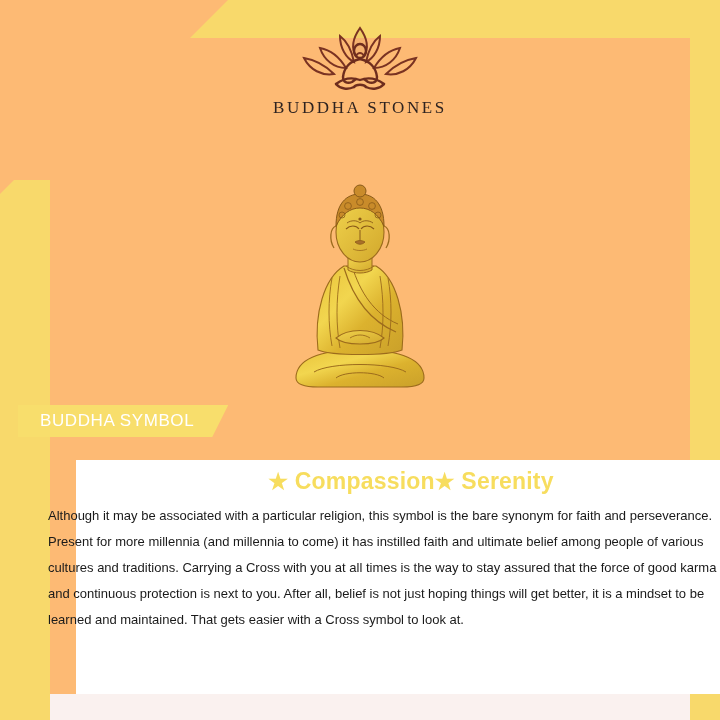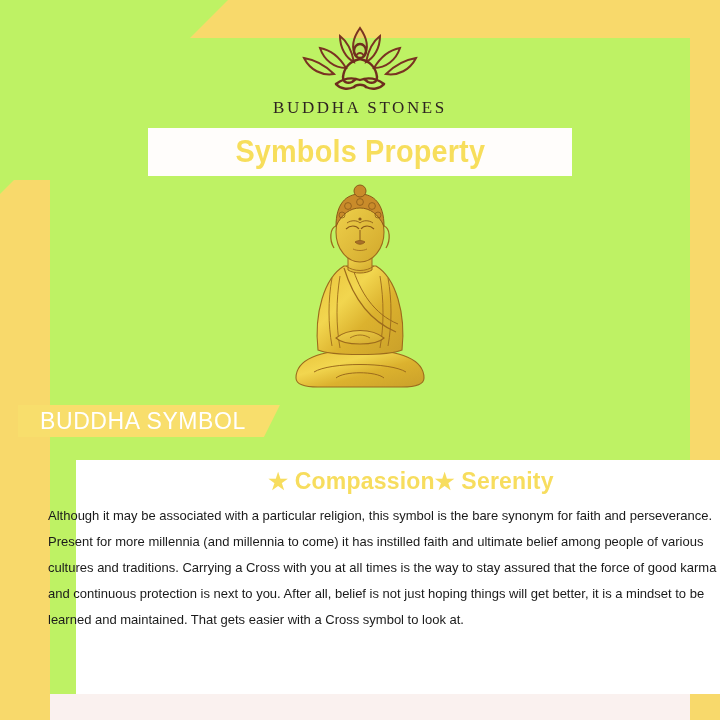--- a/index.html
+++ b/index.html
@@ -11,21 +11,21 @@
     height: 720px;
     font-family: "Liberation Sans", sans-serif;
     background: #faf0ee;
     overflow: hidden;
   }
 
   #poster {
     position: relative;
     width: 720px;
     height: 720px;
-    background: #bef264;
+    background: #fdba74;
     overflow: hidden;
   }
 
   
   .deco-top-bar {
     position: absolute;
     top: 0;
     left: 190px;
     width: 530px;
     height: 38px;
@@ -131,21 +131,21 @@
     left: 18px;
     top: 405px;
     height: 32px;
     padding: 0 34px 0 22px;
     background: #f8de6c;
     display: flex;
     align-items: center;
     clip-path: polygon(0 0, 100% 0, calc(100% - 16px) 100%, 0 100%);
   }
   .symbol-tag-label {
-    font-size: 23px;
+    font-size: 17px;
     color: #ffffff;
     letter-spacing: 0.6px;
   }
 
   
   .content-panel {
     position: absolute;
     left: 44px;
     top: 460px;
     width: 670px;
@@ -210,23 +210,20 @@
         <path d="M64 37 C74 39, 80 46, 81 55 C81 60, 77 62, 72 60 L68 57"></path>
         <path d="M40 62 C48 56, 56 55, 64 58 C72 55, 80 56, 88 62"></path>
         <path d="M40 62 C44 67, 52 68, 58 65"></path>
         <path d="M88 62 C84 67, 76 68, 70 65"></path>
         <path d="M58 65 C60 62, 68 62, 70 65"></path>
       </g>
     </svg>
     <span class="logo-text">BUDDHA STONES</span>
   </div>
 
-  <div class="title-banner">
-    <span class="title-text">Symbols Property</span>
-  </div>
 
   <div class="buddha-wrap">
     <svg class="buddha-svg" viewBox="0 0 180 220">
       <defs>
         <linearGradient id="goldGrad" x1="0" y1="0" x2="1" y2="1">
           <stop offset="0%" stop-color="#e8c23a"></stop>
           <stop offset="35%" stop-color="#f2d64f"></stop>
           <stop offset="60%" stop-color="#dcb22e"></stop>
           <stop offset="100%" stop-color="#caa02a"></stop>
         </linearGradient>

